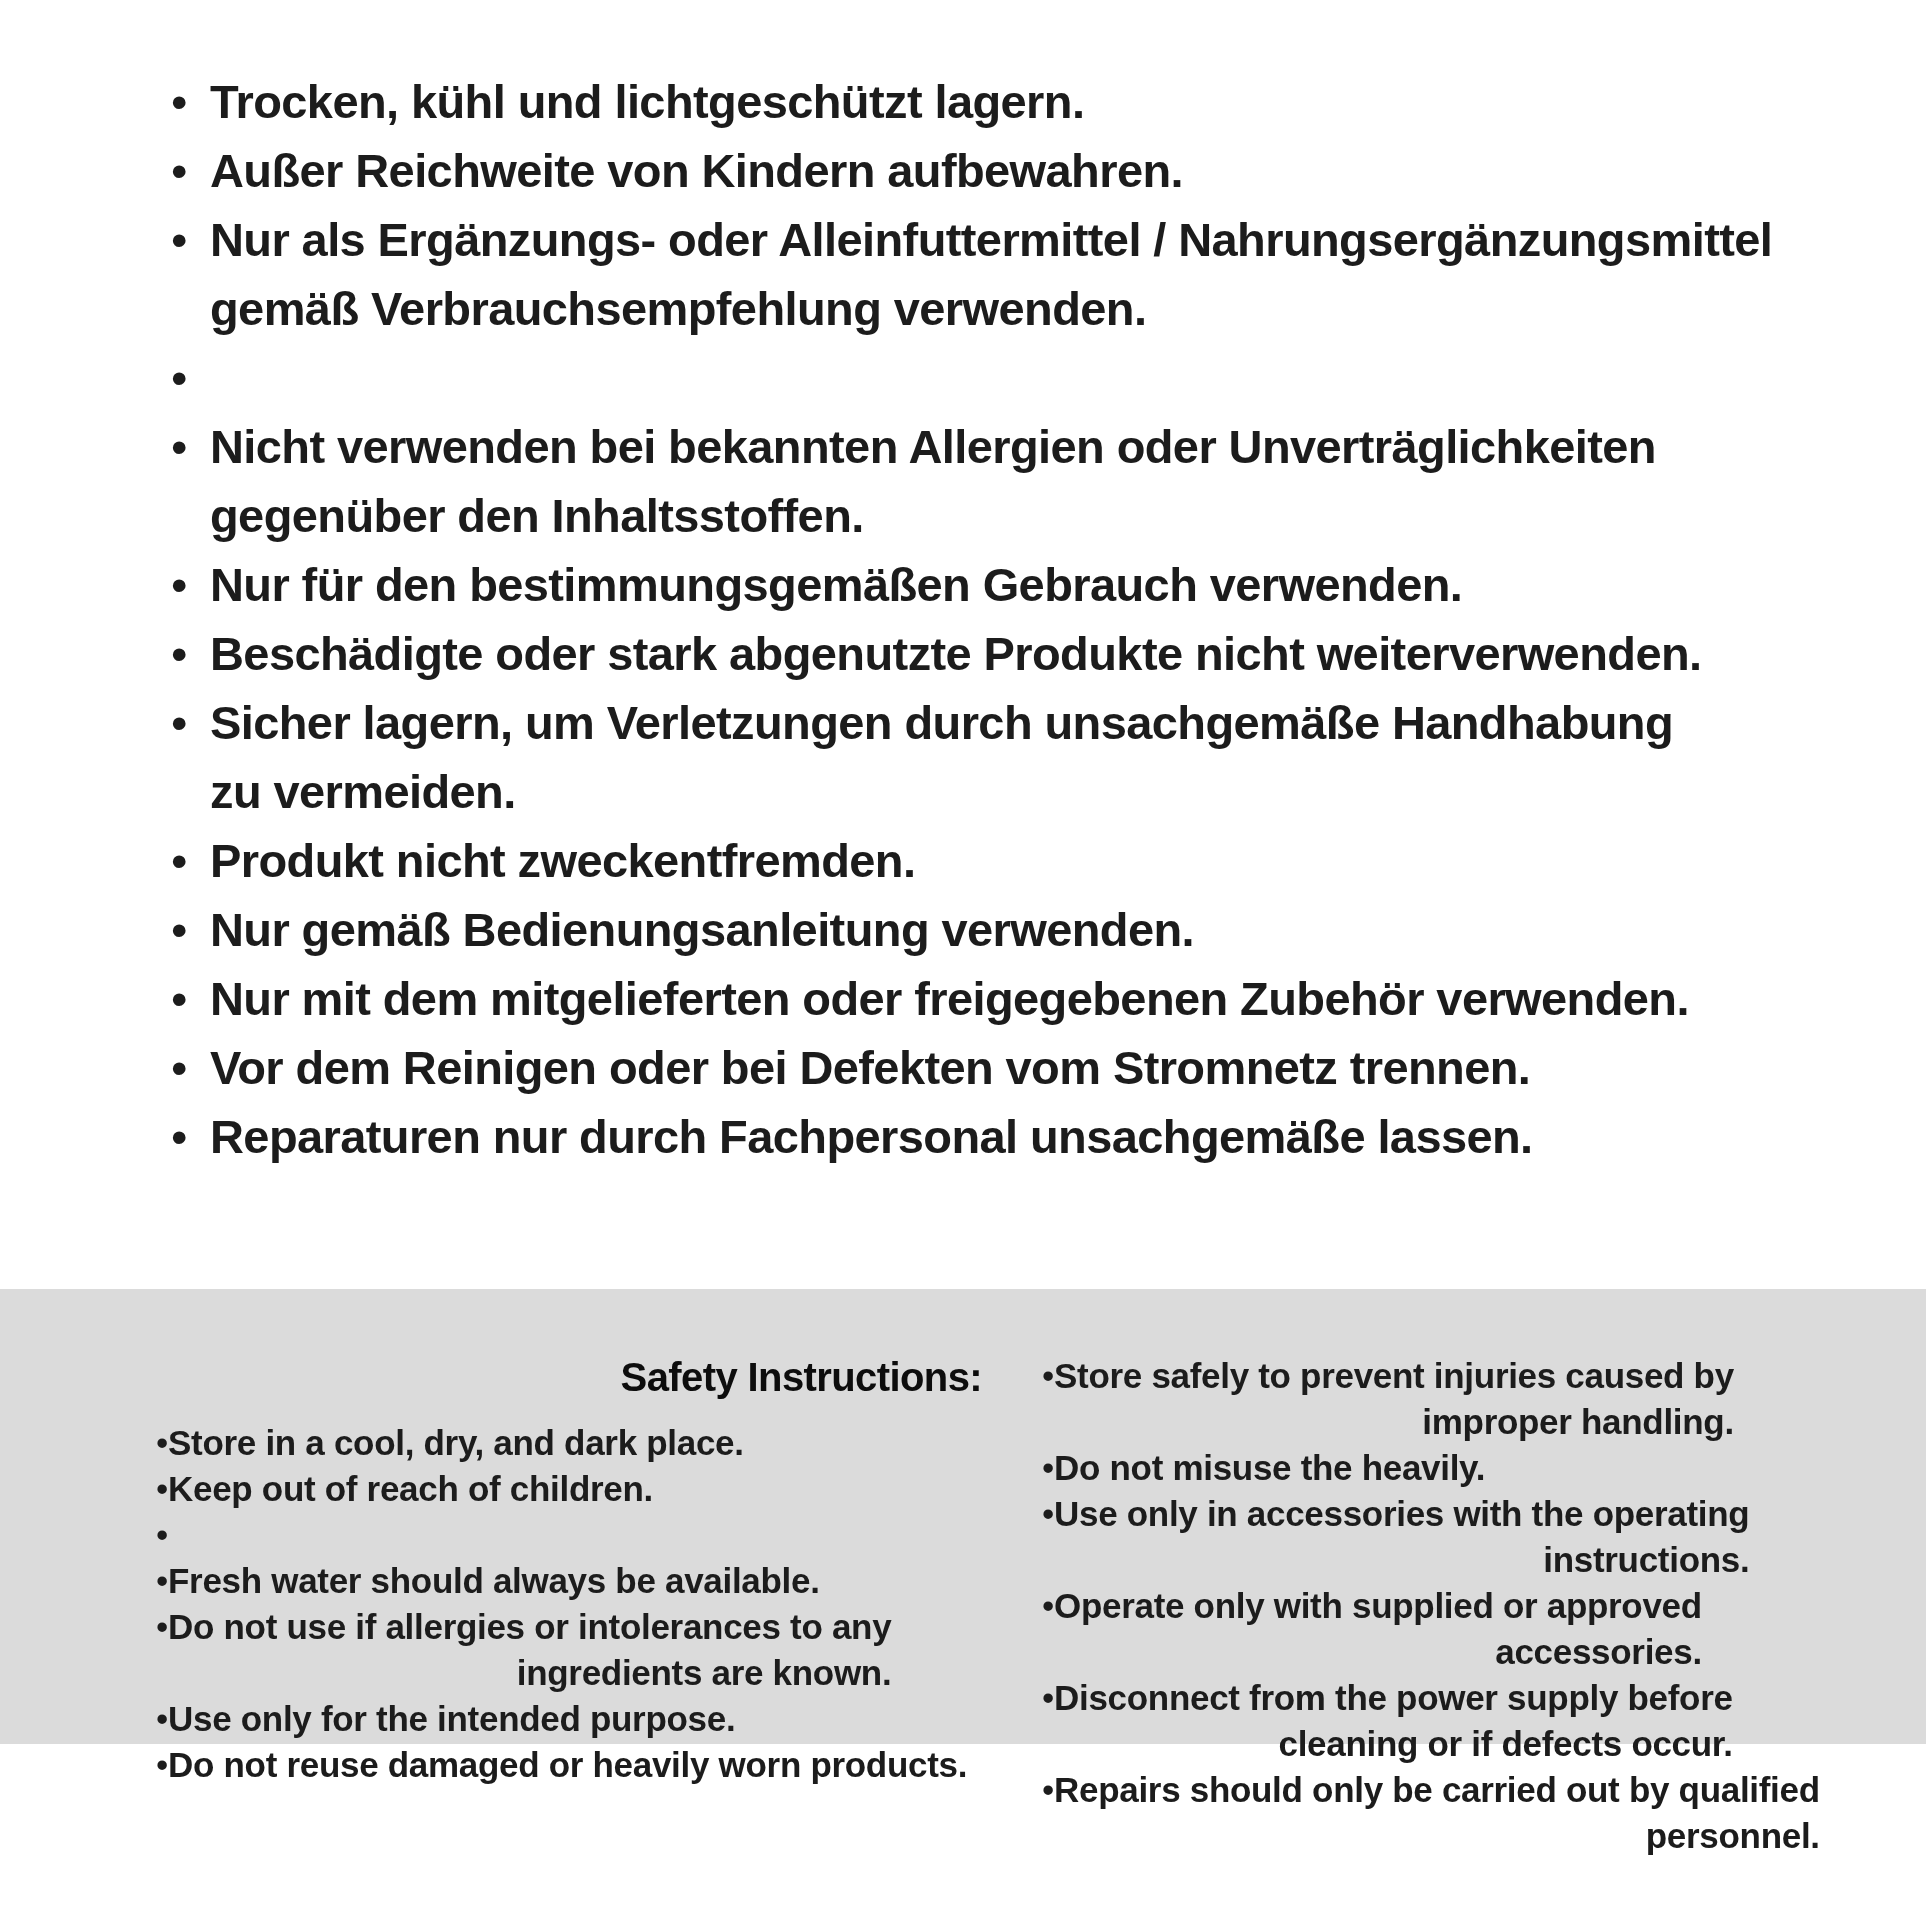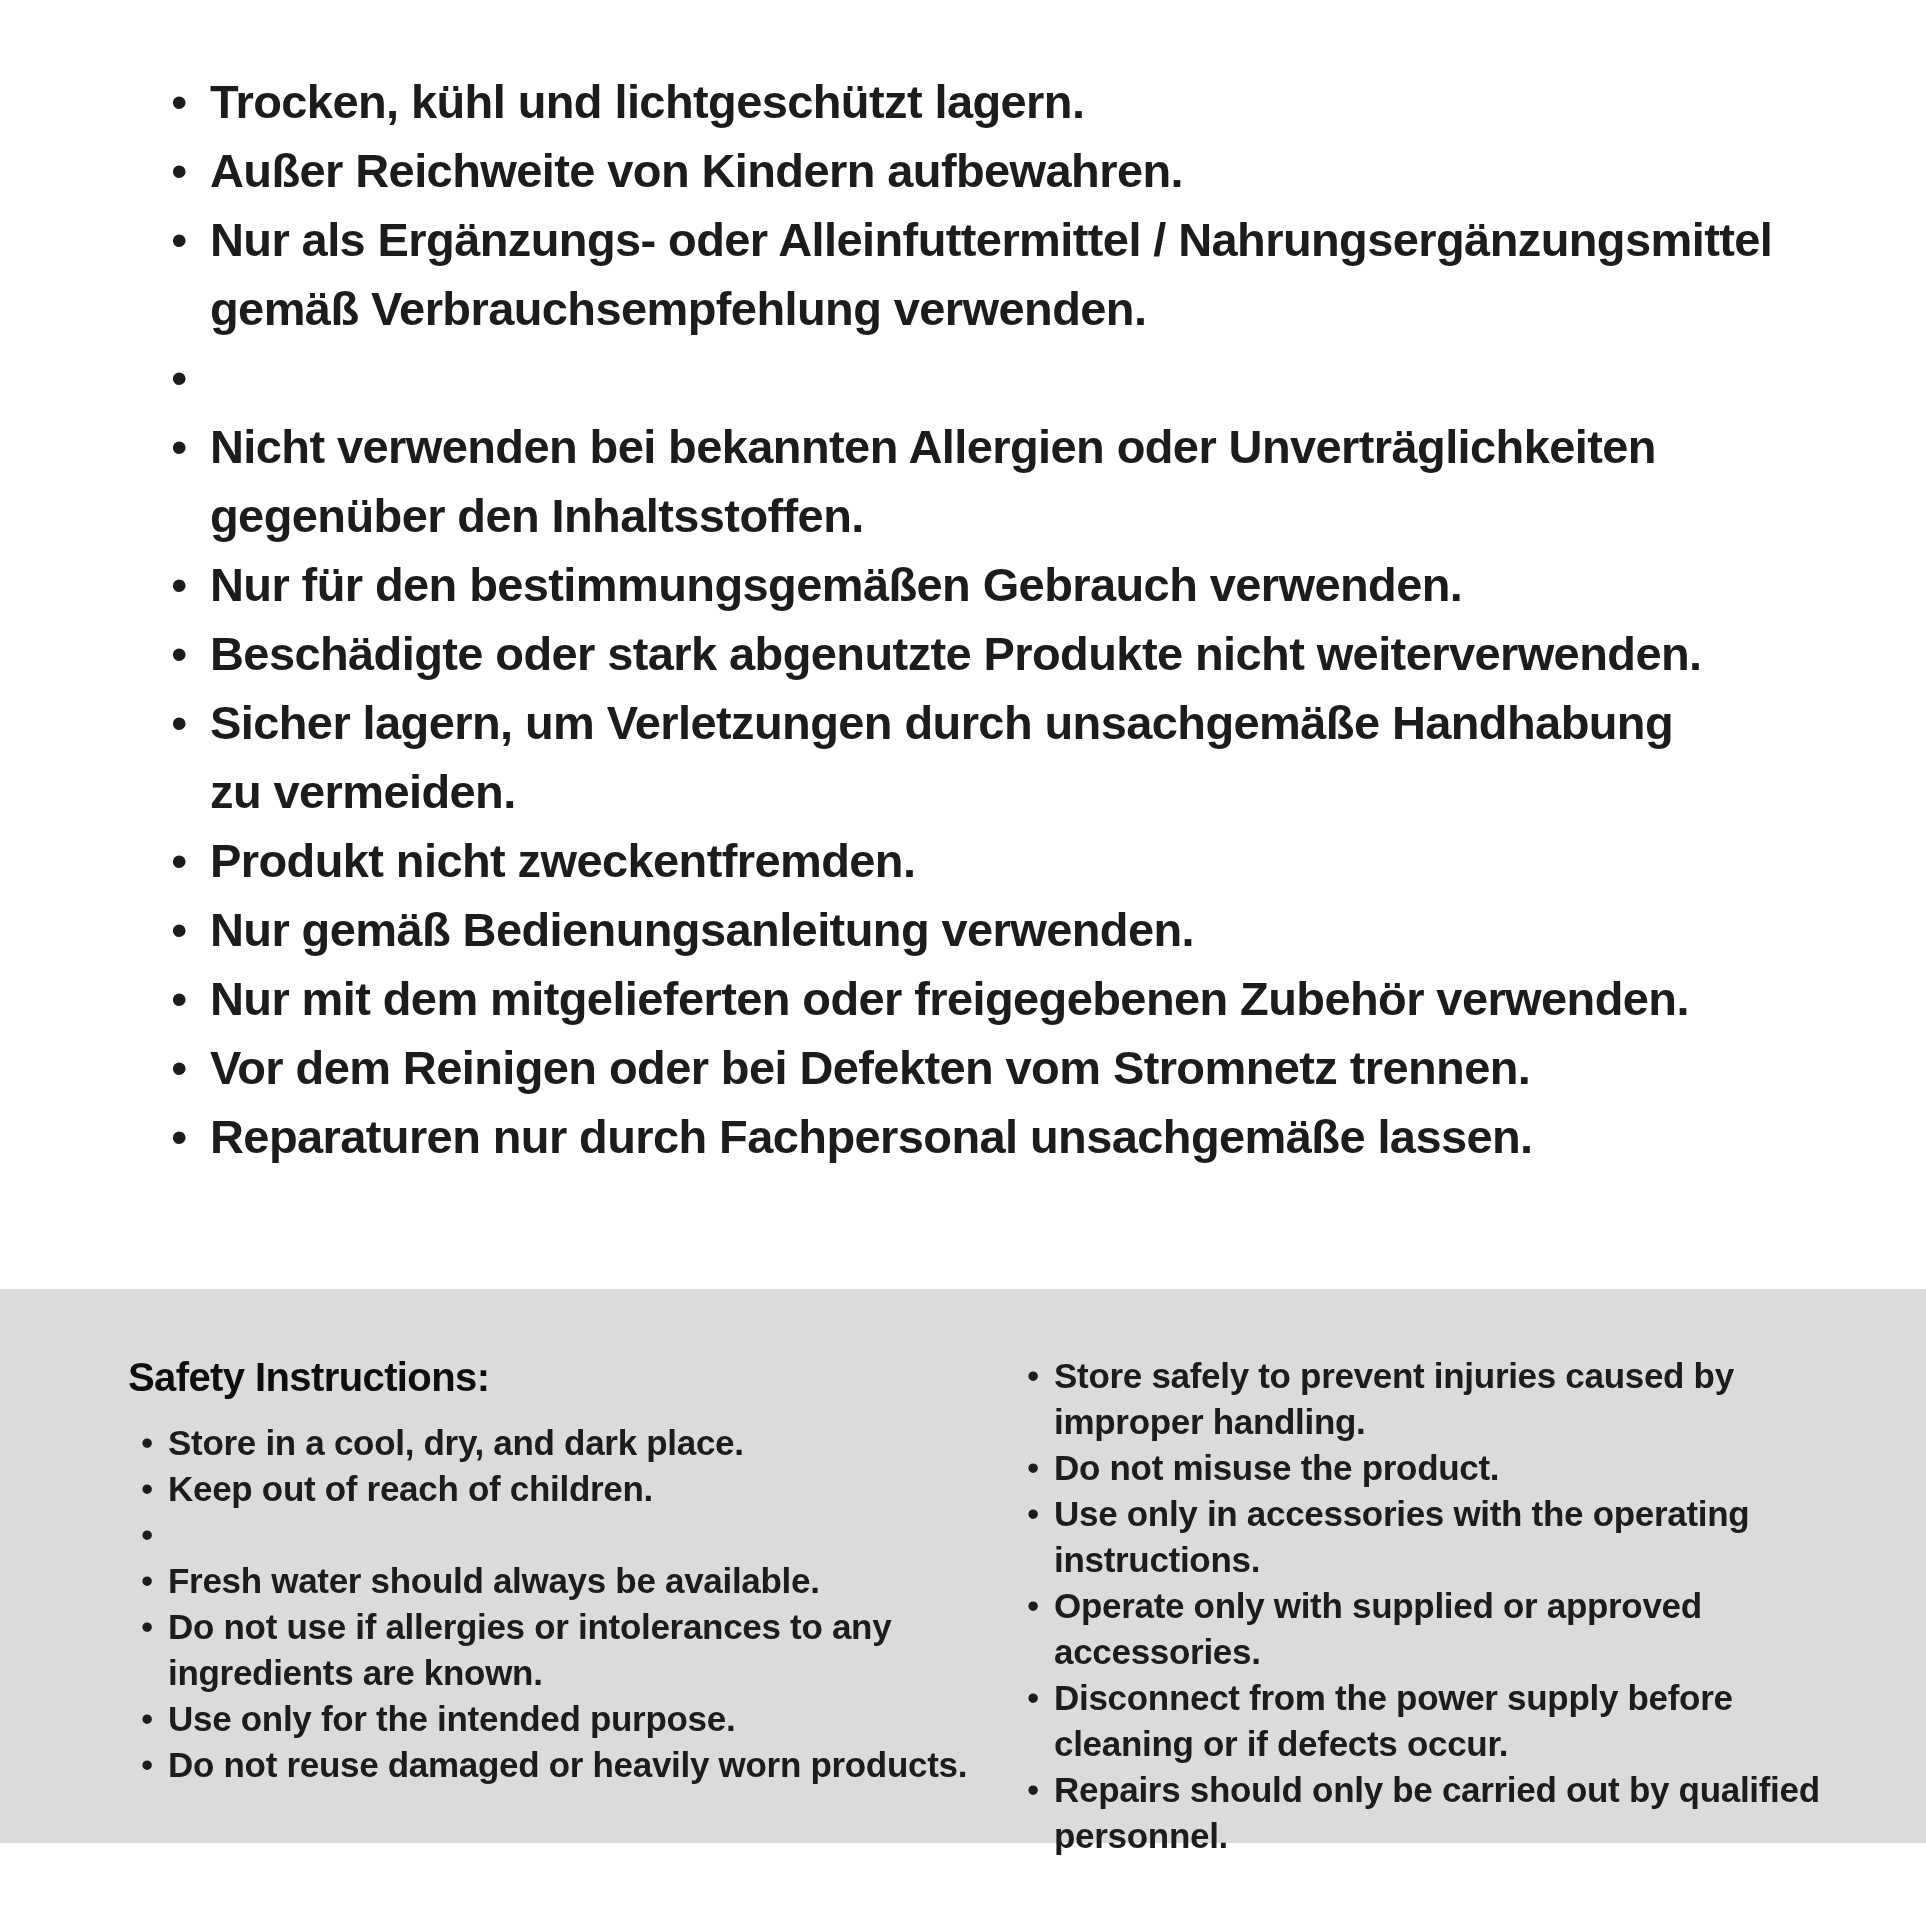--- a/index.html
+++ b/index.html
@@ -42,26 +42,27 @@
   }
   .de-section .bullet {
     flex: none;
     width: 39px;
     color: #1c1c1c;
   }
   .txt { white-space: pre-line; font-weight: bold; }
 
   
   .en-section {
-    height: 554px;
+    height: 455px;
     box-sizing: border-box;
     background: #dbdbdb;
     padding: 64px 58px 0 128px;
     display: flex;
     align-items: flex-start;
+    text-align: right;
   }
   .en-col { box-sizing: border-box; }
   .en-col.left { width: 854px; flex: none; }
   .en-col.right { margin-left: 32px; flex: 1; }
   .en-title {
     margin: 0 0 19px 0;
     font-size: 40px;
     line-height: 1.2;
     font-weight: 700;
     color: #0d0d0d;
@@ -185,21 +186,21 @@
     </div>
     <div class="en-col right">
       <ul>
           <li>
             <span class="bullet">•</span>
             <span class="txt">Store safely to prevent injuries caused by
 improper handling.</span>
           </li>
           <li>
             <span class="bullet">•</span>
-            <span class="txt">Do not misuse the product.</span>
+            <span class="txt">Do not misuse the heavily.</span>
           </li>
           <li>
             <span class="bullet">•</span>
             <span class="txt">Use only in accessories with the operating
 instructions.</span>
           </li>
           <li>
             <span class="bullet">•</span>
             <span class="txt">Operate only with supplied or approved
 accessories.</span>

